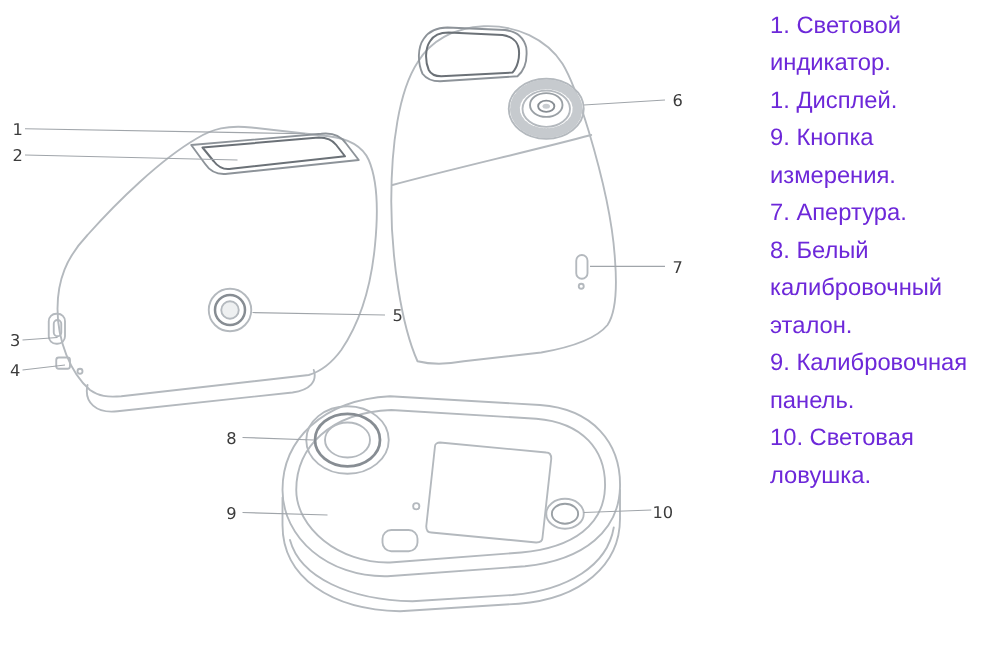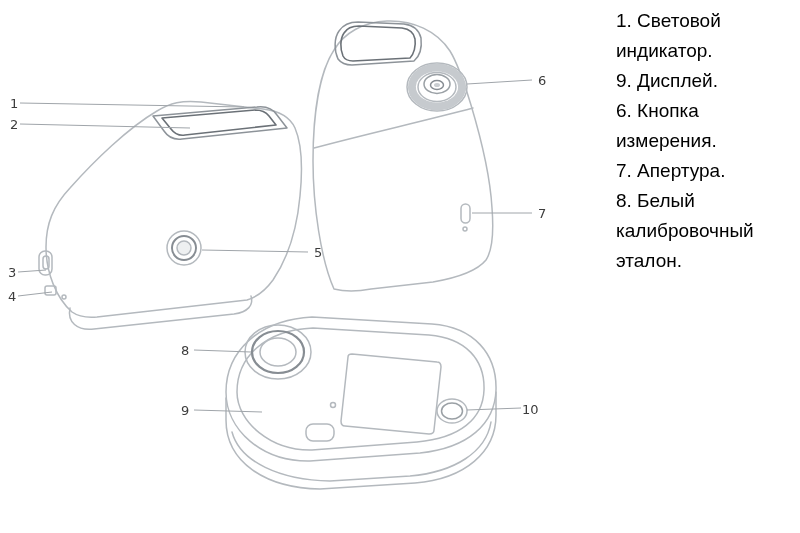--- a/index.html
+++ b/index.html
@@ -8,21 +8,21 @@
     background:#ffffff;
     font-family:"Liberation Sans","DejaVu Sans",sans-serif;
     position:relative;
     overflow:hidden;
   }
   .stage{position:absolute;left:0;top:0;width:800px;height:533px;}
   .diagram-svg{position:absolute;left:0;top:0;}
   .legend{
     position:absolute;
     left:616px;top:6px;width:182px;
-    color:#000000;
+    color:#6d28d9;
     font-size:19px;
     line-height:30px;
     font-family:"Liberation Sans","DejaVu Sans",sans-serif;
   }
   .legend-item{margin:0;}
   text.callout-num{
     font-family:"DejaVu Sans","Liberation Sans",sans-serif;
     font-size:13px;
     fill:#3c3c3c;
     stroke:none;
@@ -121,19 +121,21 @@
       <text class="callout-num" x="538" y="85">6</text>
       <text class="callout-num" x="538" y="218">7</text>
       <text class="callout-num" x="181" y="355">8</text>
       <text class="callout-num" x="181" y="415">9</text>
       <text class="callout-num" x="522" y="414">10</text>
     </g>
   </svg>
 
   <div class="legend">
     <div class="legend-item">1. Световой индикатор.</div>
-    <div class="legend-item">9. Дисплей.</div>
-    <div class="legend-item">6. Кнопка измерения.</div>
+    <div class="legend-item">1. Дисплей.</div>
+    <div class="legend-item">9. Кнопка измерения.</div>
     <div class="legend-item">7. Апертура.</div>
     <div class="legend-item">8. Белый калибровочный эталон.</div>
+    <div class="legend-item">9. Калибровочная панель.</div>
+    <div class="legend-item">10. Световая ловушка.</div>
   </div>
 
 </div>
 
 </body></html>

